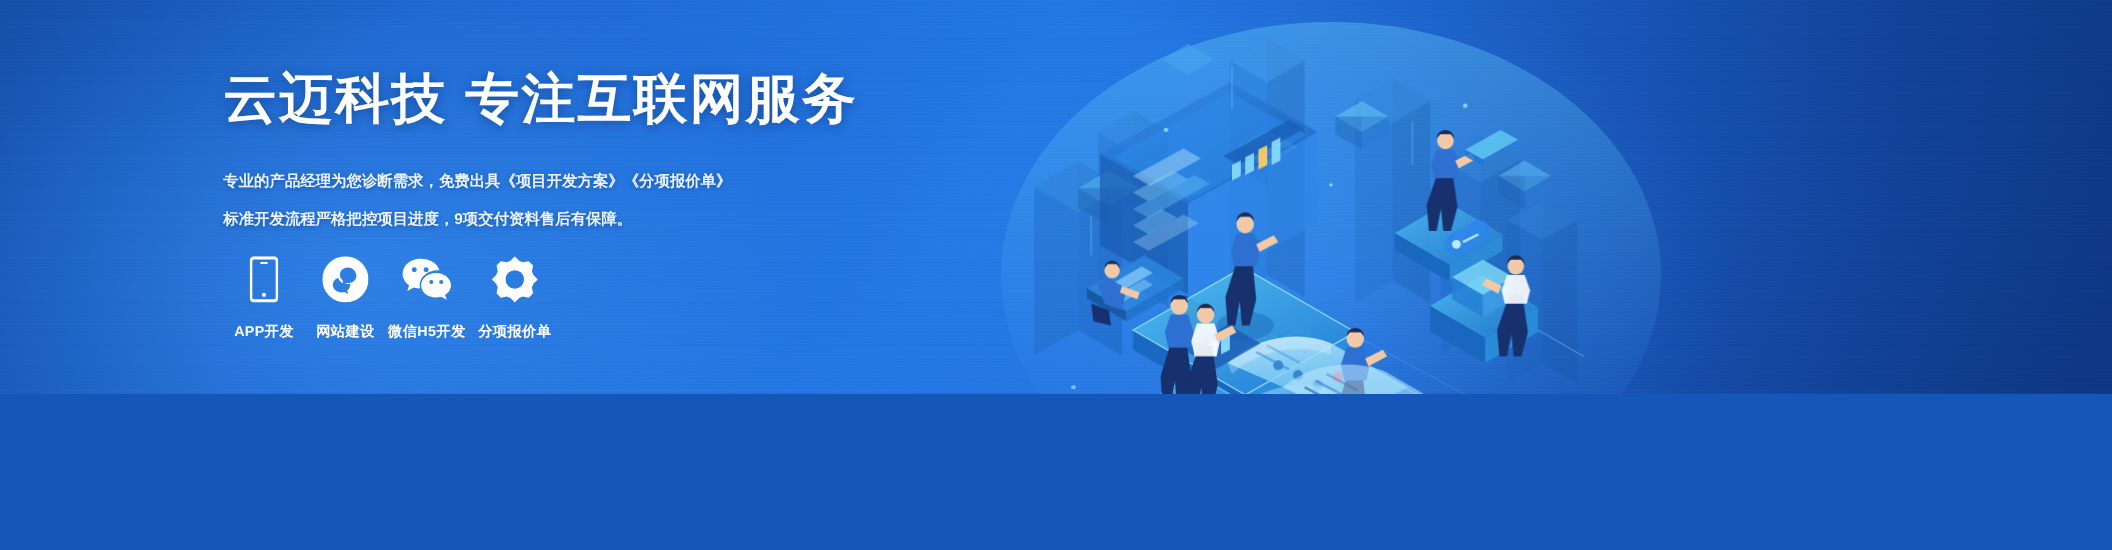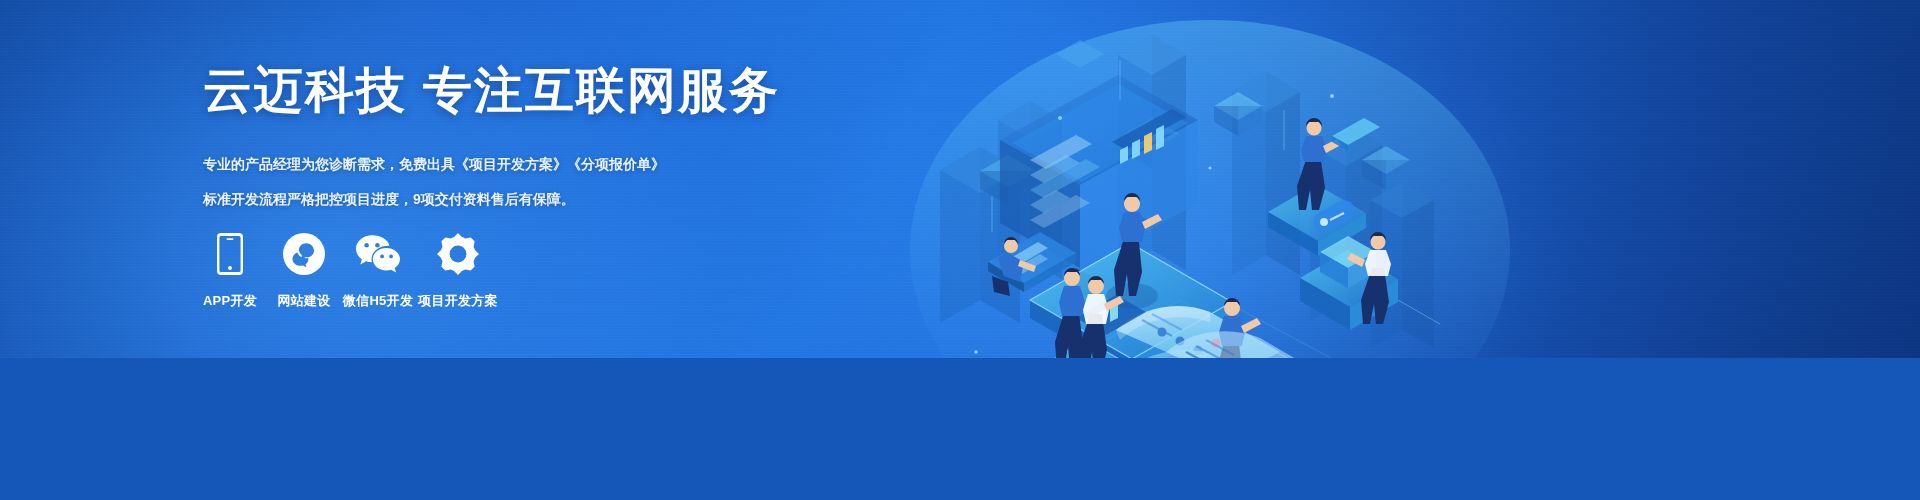--- a/index.html
+++ b/index.html
@@ -37,21 +37,21 @@
   #title .gap{display:inline-block;width:16px;}
   .sub{
     font-size:14px;line-height:1.0;color:#eaf3ff;white-space:nowrap;
     text-shadow:0 1px 5px rgba(6,34,90,0.35);
     font-weight:bold;
   }
   #sub1{margin-top:42px;}
   #sub2{margin-top:21px;}
 
   
-  #services{position:absolute;left:193px;top:232px;display:flex;align-items:flex-end;}
+  #services{position:absolute;left:203px;top:232px;display:flex;align-items:flex-end;}
   .svc{display:flex;flex-direction:column;align-items:center;}
   .svc-ico{height:44px;display:flex;align-items:center;justify-content:center;}
   .svc-ico svg{display:block;fill:#ffffff;}
   .svc-label{
     margin-top:16px;font-size:13px;color:#ffffff;font-weight:bold;white-space:nowrap;
     letter-spacing:.3px;
   }
 
   
   #art{position:absolute;left:880px;top:0;width:1040px;height:500px;}
@@ -110,21 +110,21 @@
       <div class="svc-label">微信H5开发</div>
     </div>
 
 
     <div class="svc" style="width:86px;">
       <div class="svc-ico">
         <svg width="42" height="42" viewBox="0 0 42 42" aria-hidden="true">
           <path d="M21 0l3.9 4.1a17.6 17.6 0 0 1 3.2 1.33L33.7 4.4l3.9 3.9-1.03 5.6c.58 1 1.03 2.08 1.33 3.2L42 21l-4.1 3.9c-.3 1.12-.75 2.2-1.33 3.2l1.03 5.6-3.9 3.9-5.6-1.03c-1 .58-2.08 1.03-3.2 1.33L21 42l-3.9-4.1a17.6 17.6 0 0 1-3.2-1.33L8.3 37.6l-3.9-3.9 1.03-5.6A17.6 17.6 0 0 1 4.1 24.9L0 21l4.1-3.9c.3-1.12.75-2.2 1.33-3.2L4.4 8.3l3.9-3.9 5.6 1.03c1-.58 2.08-1.03 3.2-1.33L21 0zm0 12.6a8.4 8.4 0 1 0 0 16.8 8.4 8.4 0 0 0 0-16.8z"></path>
         </svg>
       </div>
-      <div class="svc-label">项目开发方案</div>
+      <div class="svc-label">分项报价单</div>
     </div>
 
   </div>
 
   <div id="art">
     <svg width="1040" height="500" viewBox="0 0 1040 500" aria-hidden="true">
       <defs>
         <linearGradient id="gCyan" x1="0" y1="0" x2="0" y2="1">
           <stop offset="0" stop-color="#7fe6ff" stop-opacity="0.95"></stop>
           <stop offset="1" stop-color="#29a9e8" stop-opacity="0.85"></stop>

